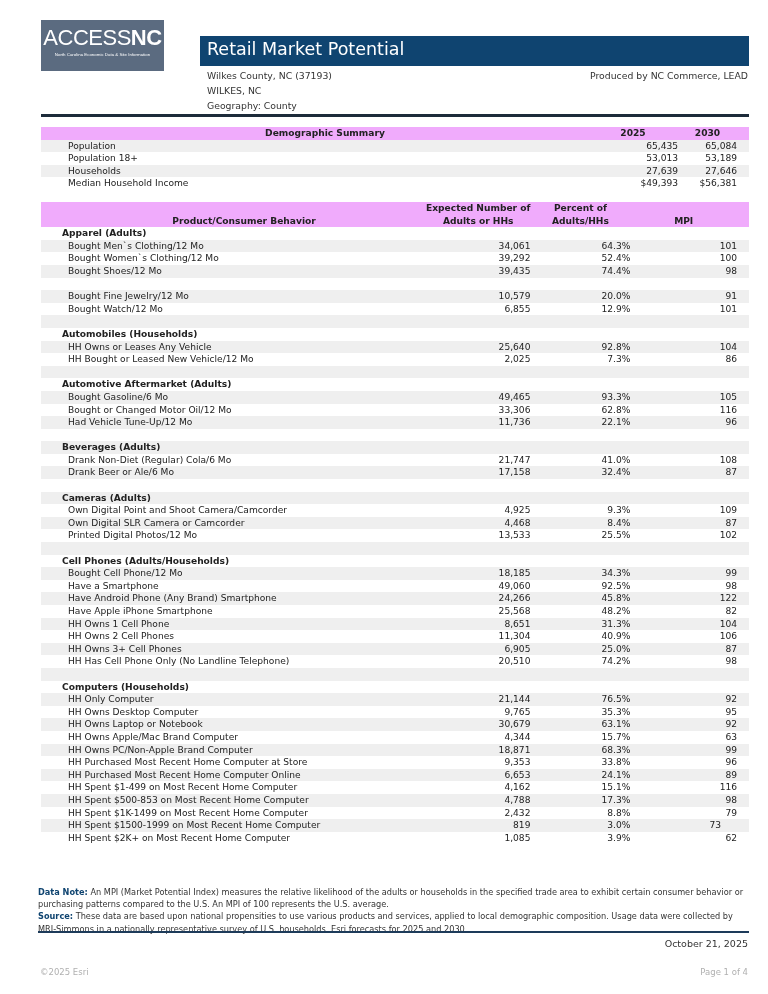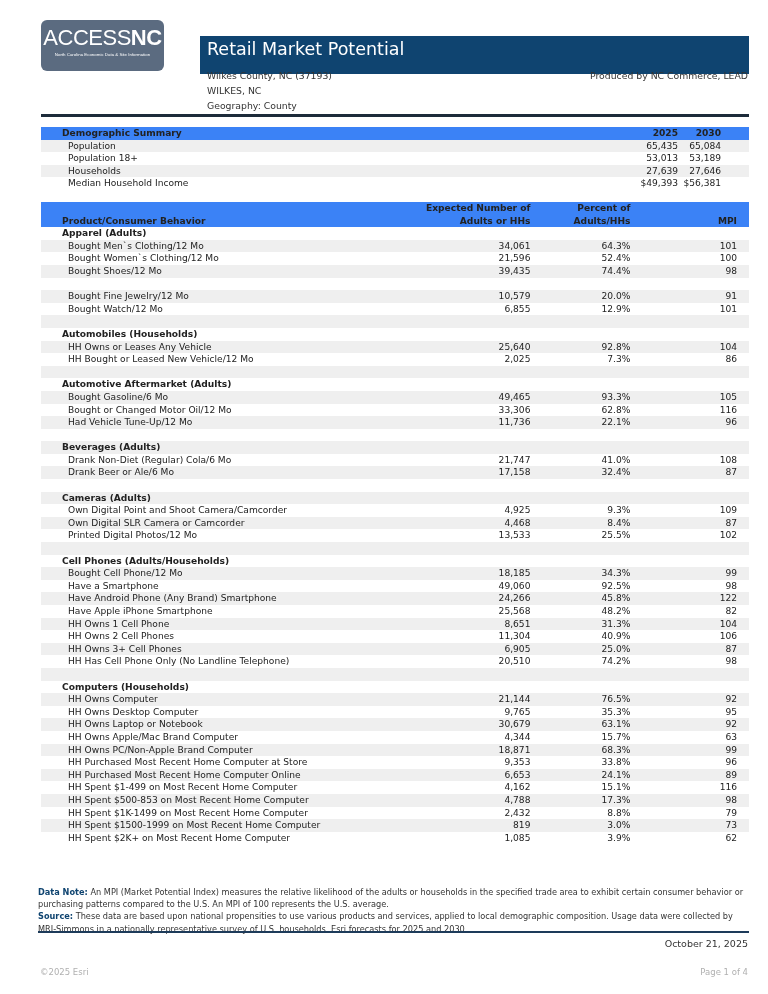--- a/index.html
+++ b/index.html
@@ -1,39 +1,39 @@
 <!DOCTYPE html>
 <html><head>
 <meta charset="utf-8">
 <style>
   html, body { margin:0; padding:0; background:#ffffff; }
   body { width:768px; height:994px; position:relative; overflow:hidden;
          font-family:"DejaVu Sans", sans-serif; color:#222; }
   .logo { position:absolute; left:41px; top:20px; width:123px; height:51px;
-          background:#5b6b80; border-radius:6px; color:#fff; text-align:center; }
+          background:#5b6b80; border-radius:0; color:#fff; text-align:center; }
   .logo .brand { font-size:22px; letter-spacing:-0.5px; margin-top:7px; line-height:22px;
                  font-family:"Liberation Sans", sans-serif; }
   .logo .brand b { font-weight:bold; }
   .logo .tag { font-size:4.4px; margin-top:3px; font-family:"Liberation Sans", sans-serif; }
-  .titlebar { position:absolute; left:200px; top:36px; width:549px; height:38px; background:#0f4470; }
+  .titlebar { position:absolute; left:200px; top:36px; width:549px; height:30px; background:#0f4470; }
   .titlebar span { color:#fff; font-size:17.5px; line-height:27px; padding-left:7px; }
   .hdr { position:absolute; font-size:9.3px; color:#333; }
   .rule-top { position:absolute; left:41px; top:114px; width:708px; height:3px; background:#1d2b3a; }
   table { position:absolute; left:41px; border-collapse:collapse; width:708px; font-size:9.1px; }
   td { padding:0; height:12.6px; line-height:12.6px; white-space:nowrap; }
   tr.g td { background:#efefef; }
-  tr.hd td { background:#3b82f6; font-weight:bold; }
+  tr.hd td { background:#f0abfc; font-weight:bold;text-align:center; }
   tr.sec td { font-weight:bold; }
   td.lab { padding-left:27px; }
   td.lab0 { padding-left:21px; }
   td.n { text-align:right; }
   #demo { top:127px; }
   #demo td.c1 { width:520px; }
   #demo td.c2 { width:90px; padding-right:0; }
-  #demo td.c3 { padding-right:28px; }
+  #demo td.c3 { padding-right:12px; }
   #prod { top:202px; }
   .notes { position:absolute; left:38px; top:886px; width:710px; font-size:8.2px; line-height:12.2px; color:#333; }
   .notes b { color:#0f4470; }
   .rule-bot { position:absolute; left:38px; top:931px; width:711px; height:2px; background:#1d3b5a; }
   .date { position:absolute; right:20px; top:938px; font-size:9.5px; color:#333; }
   .copy { position:absolute; left:40px; top:967px; font-size:8.5px; color:#b0b0b0; }
   .page { position:absolute; right:20px; top:967px; font-size:8.5px; color:#b0b0b0; }
 </style>
 </head>
 <body>
@@ -111,21 +111,21 @@
         <td class="lab0" colspan="4">Apparel (Adults)</td>
       </tr>
       <tr class="g">
         <td class="lab">Bought Men`s Clothing/12 Mo</td>
         <td class="n">34,061</td>
         <td class="n">64.3%</td>
         <td class="n" style="padding-right:12px">101</td>
       </tr>
       <tr>
         <td class="lab">Bought Women`s Clothing/12 Mo</td>
-        <td class="n">21,596</td>
+        <td class="n">39,292</td>
         <td class="n">52.4%</td>
         <td class="n" style="padding-right:12px">100</td>
       </tr>
       <tr class="g">
         <td class="lab">Bought Shoes/12 Mo</td>
         <td class="n">39,435</td>
         <td class="n">74.4%</td>
         <td class="n" style="padding-right:12px">98</td>
       </tr>
       <tr>
@@ -284,21 +284,21 @@
         <td class="n">74.2%</td>
         <td class="n" style="padding-right:12px">98</td>
       </tr>
       <tr class="g">
         <td colspan="4"></td>
       </tr>
       <tr class="sec">
         <td class="lab0" colspan="4">Computers (Households)</td>
       </tr>
       <tr class="g">
-        <td class="lab">HH Owns Computer</td>
+        <td class="lab">HH Only Computer</td>
         <td class="n">21,144</td>
         <td class="n">76.5%</td>
         <td class="n" style="padding-right:12px">92</td>
       </tr>
       <tr>
         <td class="lab">HH Owns Desktop Computer</td>
         <td class="n">9,765</td>
         <td class="n">35.3%</td>
         <td class="n" style="padding-right:12px">95</td>
       </tr>
@@ -347,21 +347,21 @@
       <tr>
         <td class="lab">HH Spent $1K-1499 on Most Recent Home Computer</td>
         <td class="n">2,432</td>
         <td class="n">8.8%</td>
         <td class="n" style="padding-right:12px">79</td>
       </tr>
       <tr class="g">
         <td class="lab">HH Spent $1500-1999 on Most Recent Home Computer</td>
         <td class="n">819</td>
         <td class="n">3.0%</td>
-        <td class="n" style="padding-right:12px">73</td>
+        <td class="n" style="padding-right:28px">73</td>
       </tr>
       <tr>
         <td class="lab">HH Spent $2K+ on Most Recent Home Computer</td>
         <td class="n">1,085</td>
         <td class="n">3.9%</td>
         <td class="n" style="padding-right:12px">62</td>
       </tr>
     </tbody>
 </table>
 

